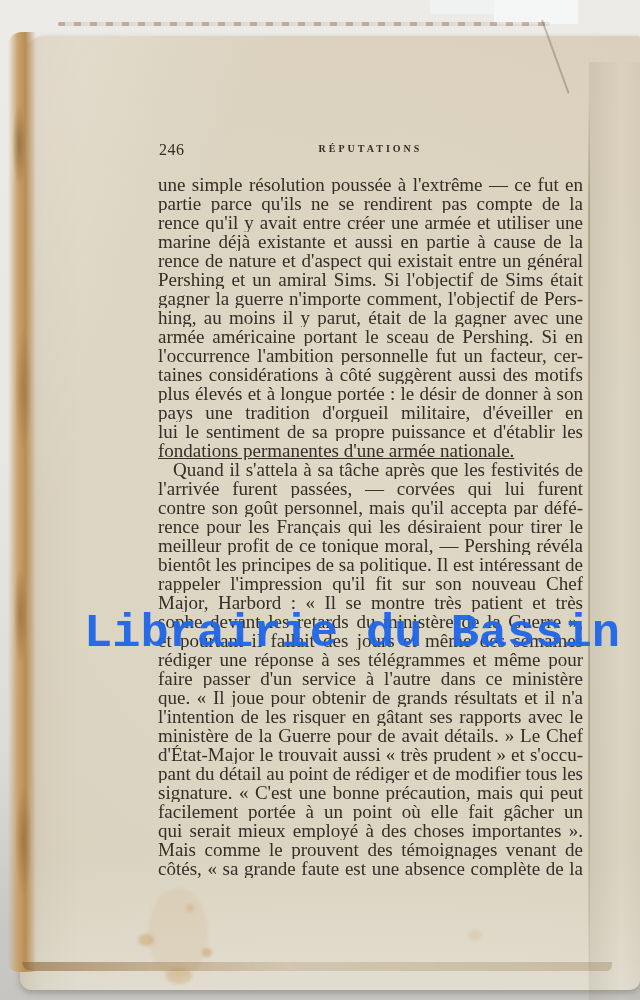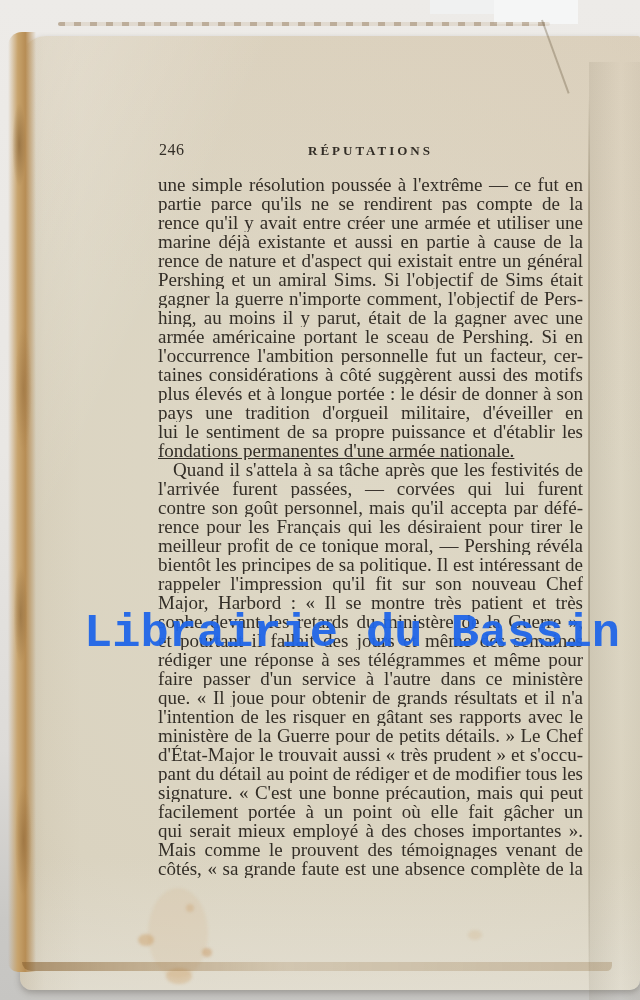--- a/index.html
+++ b/index.html
@@ -55,21 +55,21 @@
   .stain.s2{left:146px;top:932px;width:26px;height:16px;background:rgba(200,140,64,0.26);}
   .stain.s3{left:182px;top:912px;width:10px;height:9px;background:rgba(190,122,50,0.32);}
   .stain.s4{left:166px;top:868px;width:8px;height:8px;background:rgba(196,134,60,0.22);}
   .stain.s5{left:128px;top:852px;width:60px;height:90px;background:rgba(205,160,100,0.12);}
   .stain.s6{left:448px;top:894px;width:14px;height:10px;background:rgba(200,150,90,0.16);}
 
   
   .text-area{position:absolute;left:138px;top:104px;width:425px;color:#332e27;}
   .header-row{position:relative;height:20px;margin-bottom:15px;}
   .page-number{position:absolute;left:1px;top:1px;font-size:16px;letter-spacing:0.5px;}
-  .running-header{text-align:center;font-size:13px;font-weight:bold;letter-spacing:3px;padding-top:3px;}
+  .running-header{text-align:center;font-size:10px;font-weight:bold;letter-spacing:3px;padding-top:3px;}
   .body-text{}
   .line{font-size:19px;height:19px;line-height:19px;overflow:hidden;
         text-align:justify;text-align-last:justify;white-space:normal;}
   .line.para-end{text-align-last:left;text-decoration:underline;}
   .line.indent{text-indent:15px;}
 
   
   .watermark{position:absolute;left:84px;top:610px;width:500px;
     font-family:Liberation Mono, monospace;
     font-weight:bold;font-size:47px;line-height:1;letter-spacing:0px;
@@ -121,21 +121,21 @@
           <div class="line">meilleur profit de ce tonique moral, — Pershing révéla</div>
           <div class="line">bientôt les principes de sa politique. Il est intéressant de</div>
           <div class="line">rappeler l'impression qu'il fit sur son nouveau Chef d'État-</div>
           <div class="line">Major, Harbord : « Il se montre très patient et très philo-</div>
           <div class="line">sophe devant les retards du ministère de la Guerre »,</div>
           <div class="line">et pourtant il fallait des jours et même des semaines pour</div>
           <div class="line">rédiger une réponse à ses télégrammes et même pour les</div>
           <div class="line">faire passer d'un service à l'autre dans ce ministère archaï-</div>
           <div class="line">que. « Il joue pour obtenir de grands résultats et il n'a pas</div>
           <div class="line">l'intention de les risquer en gâtant ses rapports avec le</div>
-          <div class="line">ministère de la Guerre pour de petits détails. » Le Chef</div>
+          <div class="line">ministère de la Guerre pour de avait détails. » Le Chef</div>
           <div class="line">d'État-Major le trouvait aussi « très prudent » et s'occu-</div>
           <div class="line">pant du détail au point de rédiger et de modifier tous les</div>
           <div class="line">signature. « C'est une bonne précaution, mais qui peut être</div>
           <div class="line">facilement portée à un point où elle fait gâcher un temps</div>
           <div class="line">qui serait mieux employé à des choses importantes ».</div>
           <div class="line">Mais comme le prouvent des témoignages venant de tous</div>
           <div class="line">côtés, « sa grande faute est une absence complète de la</div>
         </div>
     </div>
   </div>

